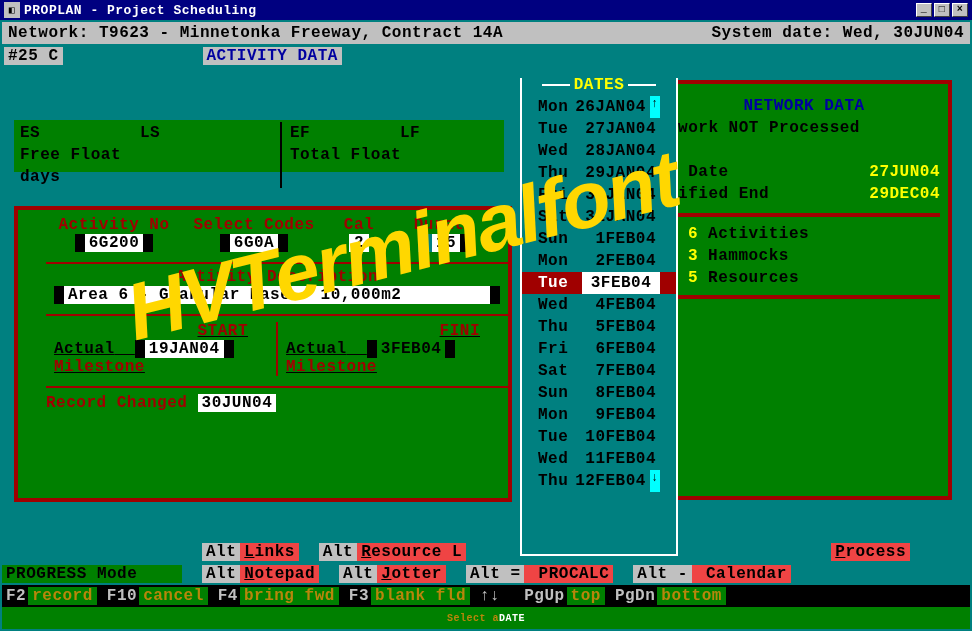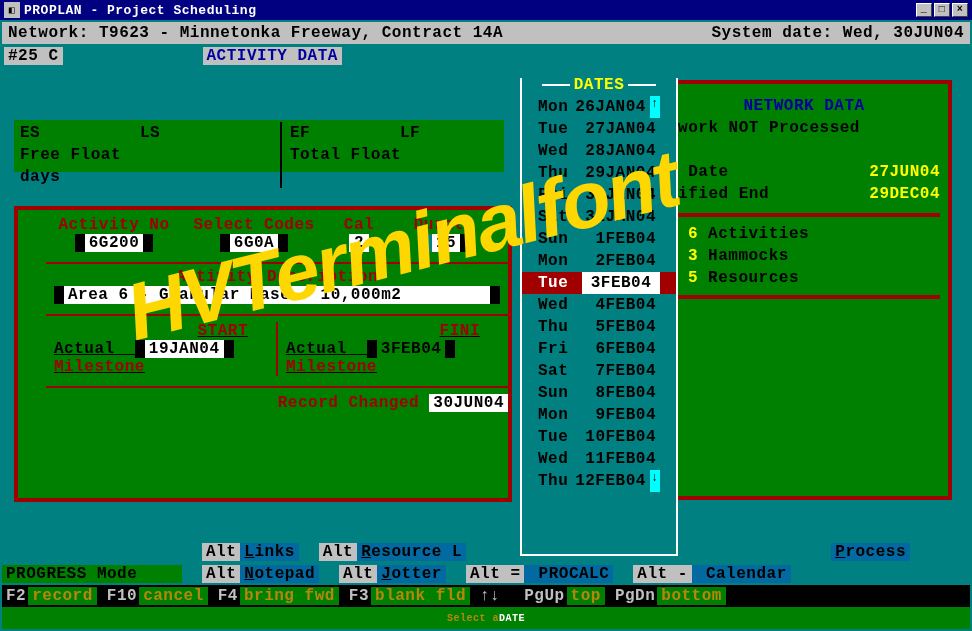--- a/index.html
+++ b/index.html
@@ -129,21 +129,21 @@
 }
 .desc-sep {
   border-top: 2px solid #a00000;
   margin: 4px 0;
 }
 .startfin { display:flex; gap:8px; padding: 2px 8px 6px 8px; }
 .sf-col { flex:1;text-decoration:underline; }
 .sf-col .lbl { color:#000; }
 .milestone { color:#a00000; }
 .rec-changed {
-  text-align: right;
+  text-align: left;
   color: #a00000;
   margin-top: 6px;
 }
 .rec-changed .dt { background:#fff; color:#000; padding:0 4px; }
 
 .dates-panel {
   position: absolute;
   left: 520px;
   top: 58px;
   width: 158px;
@@ -207,21 +207,21 @@
 }
 
 .bottom-bars {
   position: absolute;
   left: 2px;
   right: 2px;
   bottom: 2px;
 }
 .altrow { display:flex; font-size:16px; color:#000; height:22px; align-items:center; }
 .altrow .seg { padding: 0 4px; }
-.altrow .teal { background:#0369a1; }
+.altrow .teal { background:#ef4444; }
 .altrow .grn { background:#008000; }
 .altrow .gry { background:#c0c0c0; }
 .altrow .u { text-decoration: underline; }
 .keyrow {
   display:flex; height:22px; align-items:center;
   background:#000; padding: 0 2px;
   font-size:16px;
 }
 .keyrow .k { color:#c0c0c0; padding: 0 2px; }
 .keyrow .a { background:#008000; color:#b8860b; padding:0 4px; margin-right:8px; }

